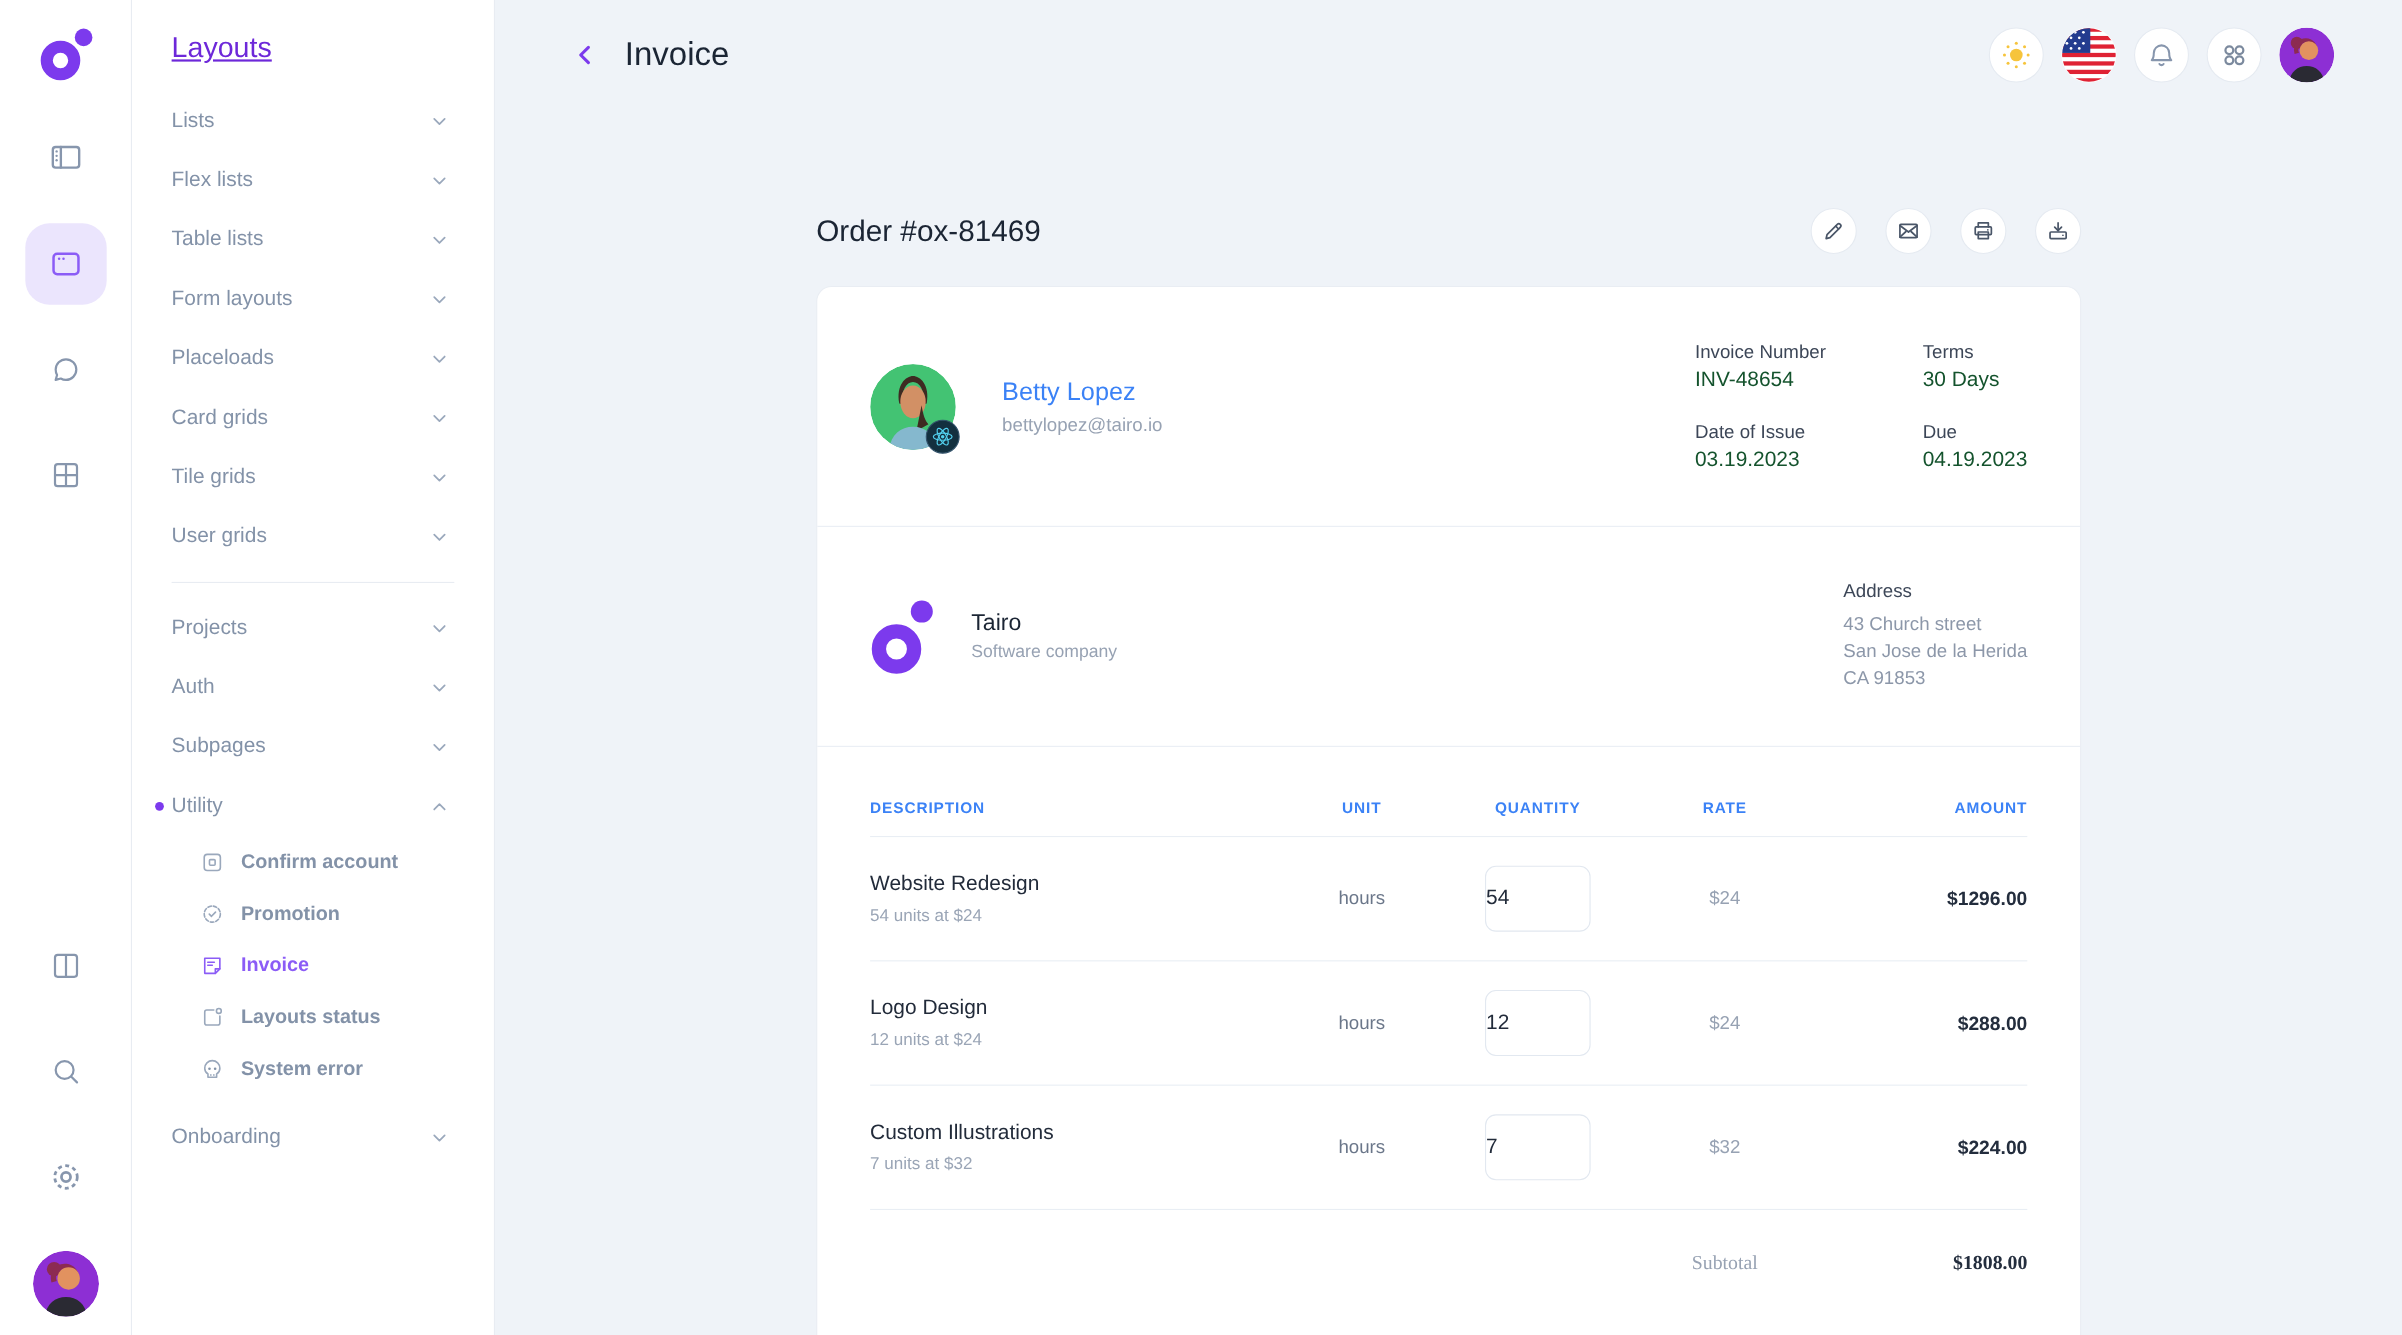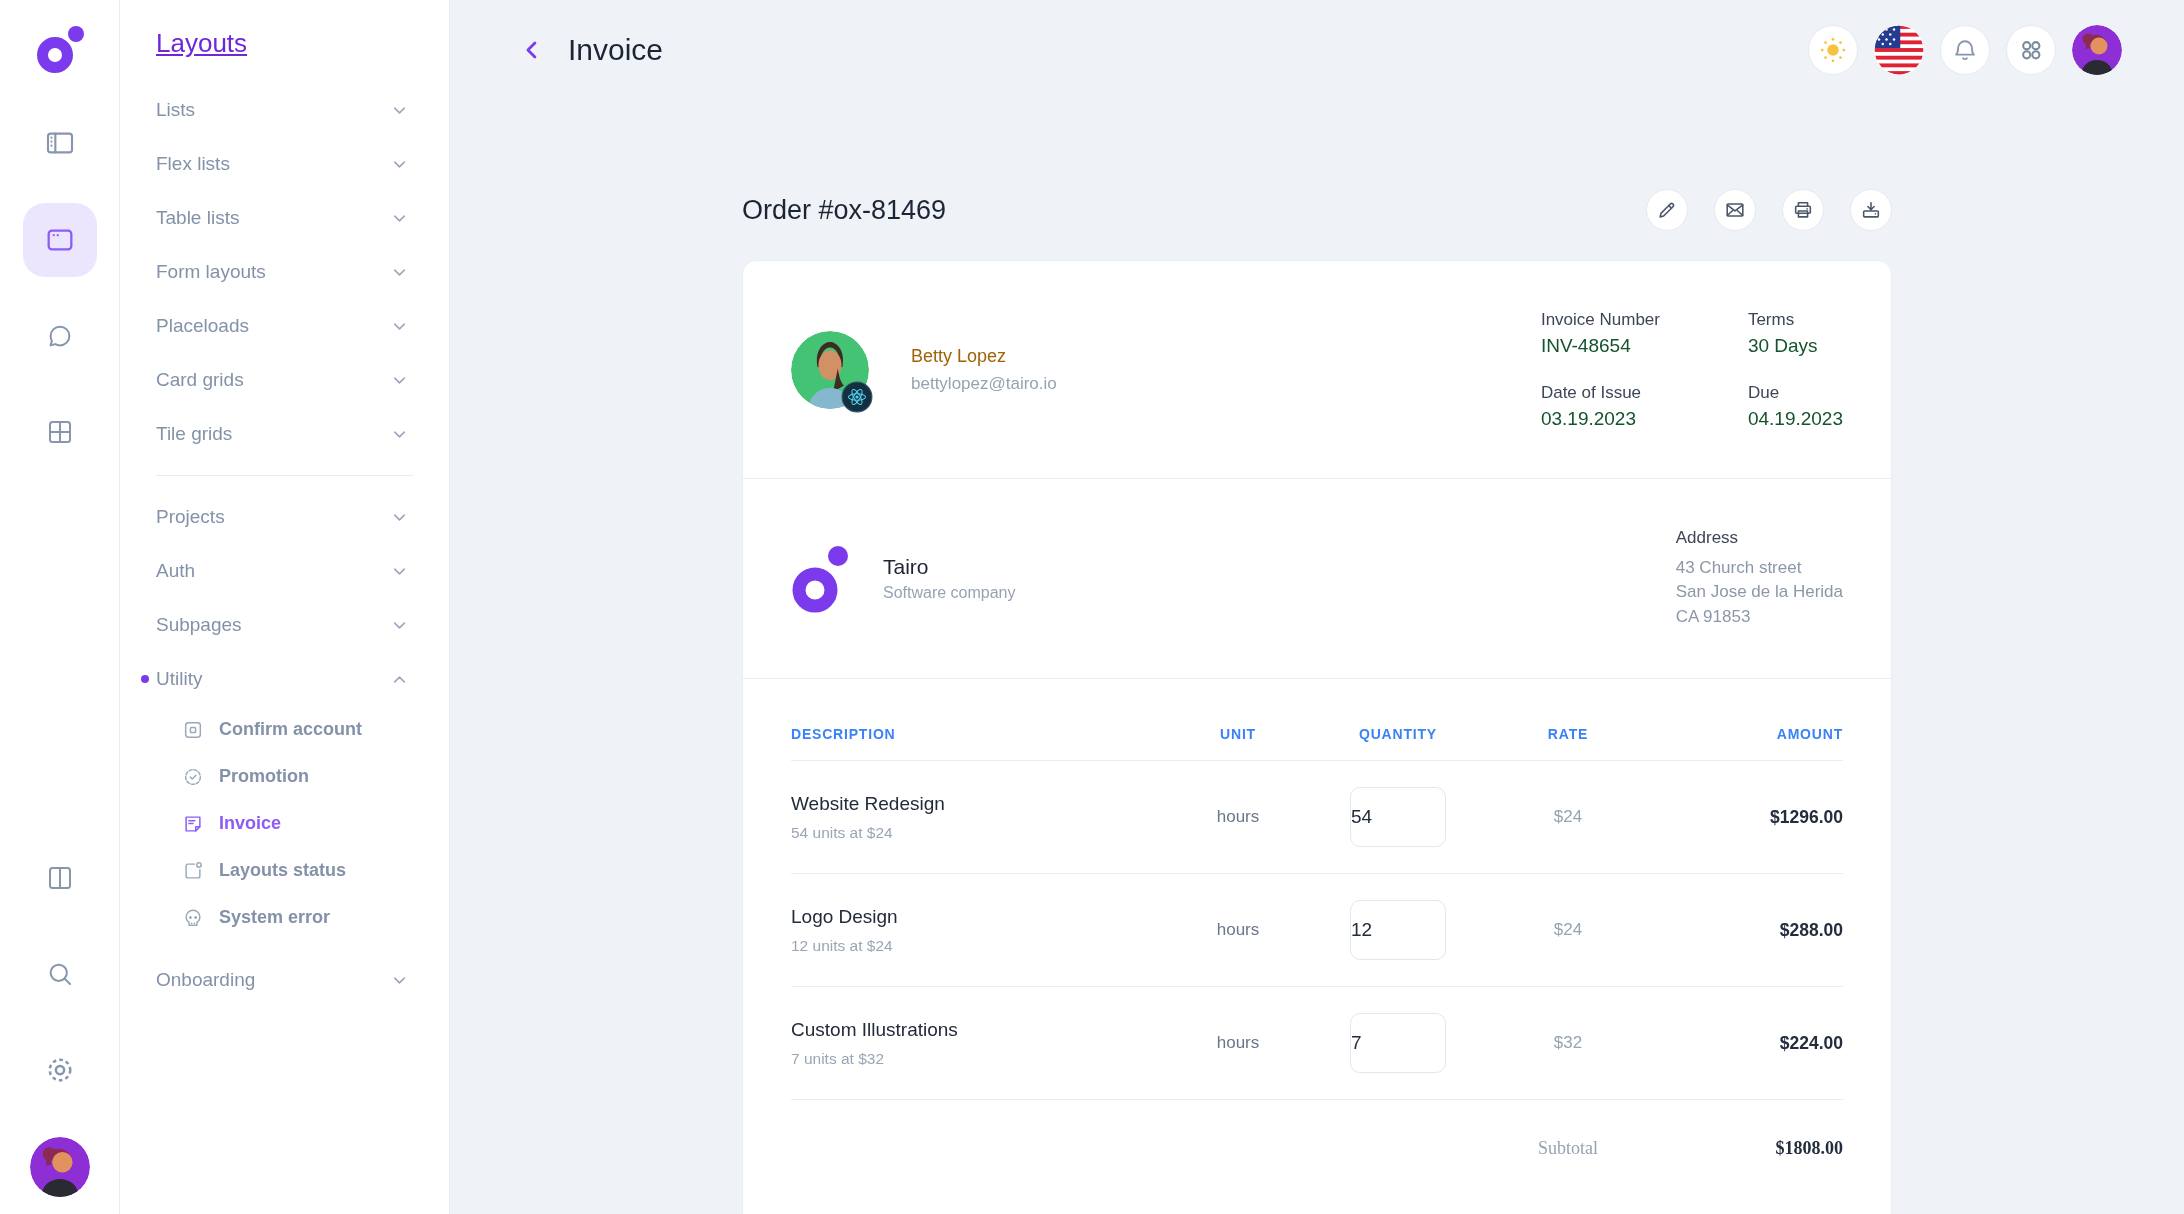--- a/index.html
+++ b/index.html
@@ -57,21 +57,21 @@
   
   .card { margin-top:22px; background:#fff; border:1px solid #e9edf3; border-radius:14px; }
   .sec { padding:0 48px; display:flex; align-items:center; justify-content:space-between; border-bottom:1px solid #e9eef4; }
   .sec1 { height:218px; }
   .sec2 { height:200px; }
   .customer { display:flex; align-items:center; }
   .cust-avatar { position:relative; width:78px; height:78px; flex:none; }
   .cust-avatar .photo { width:78px; height:78px; border-radius:50%; overflow:hidden; }
   .cust-badge { position:absolute; right:-4px; bottom:-4px; width:32px; height:32px; }
   .cust-text { margin-left:42px; }
-  .cust-name { font-size:18px; font-weight:500; color:#a16207; }
+  .cust-name { font-size:23px; font-weight:500; color:#3b82f6; }
   .cust-email { font-size:17px; color:#97a2b3; margin-top:7px; }
   .meta-grid { display:grid; grid-template-columns:207px auto; row-gap:26px; }
   .meta-label { font-size:17px; font-weight:500; color:#3c4657; }
   .meta-value { font-size:19px; color:#14532d; margin-top:5px; }
   .company { display:flex; align-items:center; }
   .co-text { margin-left:34px; }
   .co-name { font-size:21px; font-weight:500; color:#1b2534; }
   .co-tag { font-size:16px; color:#97a2b3; margin-top:5px; }
   .addr { }
   .addr-label { font-size:17px; font-weight:500; color:#3c4657; margin-bottom:8px; }
@@ -205,20 +205,26 @@
           </svg>
       </div>
       <div class="nav-item">
         <span>Card grids</span>
         <svg class="chev" width="19" height="19" viewBox="0 0 24 24" fill="none" stroke-width="2" stroke-linecap="round" stroke-linejoin="round">
             <polyline points="6 9 12 15 18 9"></polyline>
           </svg>
       </div>
       <div class="nav-item">
         <span>Tile grids</span>
+        <svg class="chev" width="19" height="19" viewBox="0 0 24 24" fill="none" stroke-width="2" stroke-linecap="round" stroke-linejoin="round">
+            <polyline points="6 9 12 15 18 9"></polyline>
+          </svg>
+      </div>
+      <div class="nav-item">
+        <span>User grids</span>
         <svg class="chev" width="19" height="19" viewBox="0 0 24 24" fill="none" stroke-width="2" stroke-linecap="round" stroke-linejoin="round">
             <polyline points="6 9 12 15 18 9"></polyline>
           </svg>
       </div>
 
       <div class="nav-divider"></div>
 
       <div class="nav-item">
         <span>Projects</span>
         <svg class="chev" width="19" height="19" viewBox="0 0 24 24" fill="none" stroke-width="2" stroke-linecap="round" stroke-linejoin="round">

